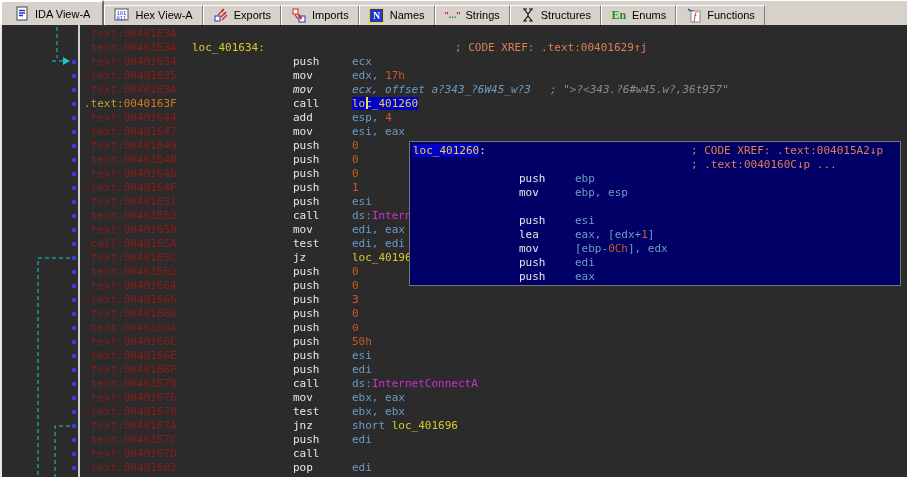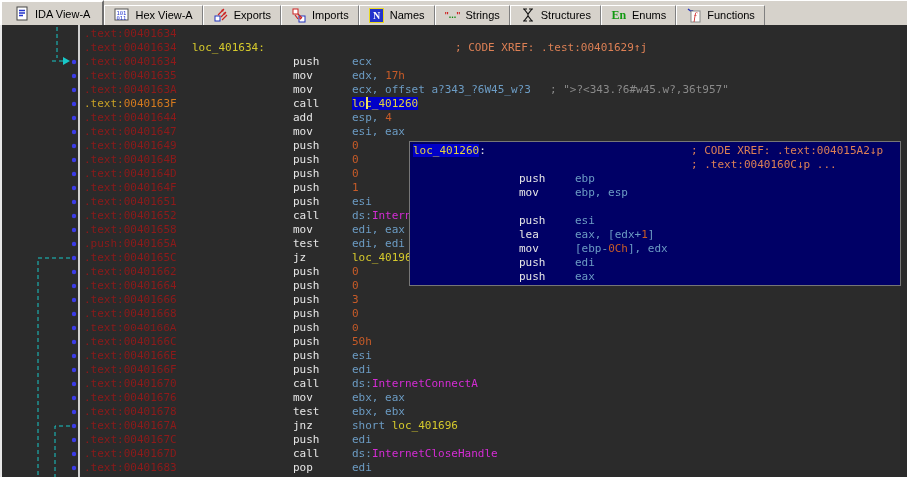--- a/index.html
+++ b/index.html
@@ -172,50 +172,50 @@
         <circle cx="74" cy="387" r="2.2" fill="#3C3CE8"></circle>
         <circle cx="74" cy="401" r="2.2" fill="#3C3CE8"></circle>
         <circle cx="74" cy="415" r="2.2" fill="#3C3CE8"></circle>
         <circle cx="74" cy="429" r="2.2" fill="#3C3CE8"></circle>
         <circle cx="74" cy="443" r="2.2" fill="#3C3CE8"></circle>
       </svg>
     <div id="leftborder"></div>
     <div id="navsep"></div>
     <div id="rows">
         <div class="row" style="top: 2px;"><span class="f-addr">.text:00401634</span></div>
-        <div class="row" style="top: 16px;"><span class="f-addr">.text:00401634</span><span class="f-label"><span style="position:static" class="tk-y">loc_401634:</span></span><span class="f-cxref tk-o">; CODE XREF: .test:00401629↑j</span></div>
+        <div class="row" style="top: 16px;"><span class="f-addr">.text:00401634</span><span class="f-label"><span style="position:static" class="tk-y">loc_401634:</span></span><span class="f-cxref tk-o">; CODE XREF: .text:00401629↑j</span></div>
         <div class="row" style="top: 30px;"><span class="f-addr">.text:00401634</span><span class="f-mn">push</span><span class="f-op"><span style="position:static" class="tk-b">ecx</span></span></div>
         <div class="row" style="top: 44px;"><span class="f-addr">.text:00401635</span><span class="f-mn">mov</span><span class="f-op"><span style="position:static" class="tk-b">edx, </span><span style="position:static" class="tk-n">17h</span></span></div>
-        <div class="row" style="top: 58px;"><span class="f-addr">.text:0040163A</span><span class="f-mn">mov</span><span class="f-op"><span style="position:static" class="tk-b">ecx, offset a?343_?6W45_w?3</span></span><span class="f-cinline tk-g">; "&gt;?&lt;343.?6#w45.w?,36t957"</span></div>
+        <div class="row" style="top: 58px; font-style: italic;"><span class="f-addr">.text:0040163A</span><span class="f-mn">mov</span><span class="f-op"><span style="position:static" class="tk-b">ecx, offset a?343_?6W45_w?3</span></span><span class="f-cinline tk-g">; "&gt;?&lt;343.?6#w45.w?,36t957"</span></div>
         <div class="row" style="top: 72px;"><span class="f-addr"><span class="hpre">.text:</span><span class="hhex">0040163F</span></span><span class="f-mn">call</span><span class="f-op"><span style="position:static" class="tk-sel">loc_401260</span></span><span class="caret" style="left:366px"></span></div>
         <div class="row" style="top: 86px;"><span class="f-addr">.text:00401644</span><span class="f-mn">add</span><span class="f-op"><span style="position:static" class="tk-b">esp, </span><span style="position:static" class="tk-n">4</span></span></div>
         <div class="row" style="top: 100px;"><span class="f-addr">.text:00401647</span><span class="f-mn">mov</span><span class="f-op"><span style="position:static" class="tk-b">esi, eax</span></span></div>
         <div class="row" style="top: 114px;"><span class="f-addr">.text:00401649</span><span class="f-mn">push</span><span class="f-op"><span style="position:static" class="tk-n">0</span></span></div>
         <div class="row" style="top: 128px;"><span class="f-addr">.text:0040164B</span><span class="f-mn">push</span><span class="f-op"><span style="position:static" class="tk-n">0</span></span></div>
         <div class="row" style="top: 142px;"><span class="f-addr">.text:0040164D</span><span class="f-mn">push</span><span class="f-op"><span style="position:static" class="tk-n">0</span></span></div>
         <div class="row" style="top: 156px;"><span class="f-addr">.text:0040164F</span><span class="f-mn">push</span><span class="f-op"><span style="position:static" class="tk-n">1</span></span></div>
         <div class="row" style="top: 170px;"><span class="f-addr">.text:00401651</span><span class="f-mn">push</span><span class="f-op"><span style="position:static" class="tk-b">esi</span></span></div>
         <div class="row" style="top: 184px;"><span class="f-addr">.text:00401652</span><span class="f-mn">call</span><span class="f-op"><span style="position:static" class="tk-b">ds:</span><span style="position:static" class="tk-m">InternetOpenA</span></span></div>
         <div class="row" style="top: 198px;"><span class="f-addr">.text:00401658</span><span class="f-mn">mov</span><span class="f-op"><span style="position:static" class="tk-b">edi, eax</span></span></div>
-        <div class="row" style="top: 212px;"><span class="f-addr">.push:0040165A</span><span class="f-mn">test</span><span class="f-op"><span style="position:static" class="tk-b">edi, edi</span></span></div>
+        <div class="row" style="top: 212px;"><span class="f-addr">.call:0040165A</span><span class="f-mn">test</span><span class="f-op"><span style="position:static" class="tk-b">edi, edi</span></span></div>
         <div class="row" style="top: 226px;"><span class="f-addr">.text:0040165C</span><span class="f-mn">jz</span><span class="f-op"><span style="position:static" class="tk-y">loc_401962</span></span></div>
         <div class="row" style="top: 240px;"><span class="f-addr">.text:00401662</span><span class="f-mn">push</span><span class="f-op"><span style="position:static" class="tk-n">0</span></span></div>
         <div class="row" style="top: 254px;"><span class="f-addr">.text:00401664</span><span class="f-mn">push</span><span class="f-op"><span style="position:static" class="tk-n">0</span></span></div>
         <div class="row" style="top: 268px;"><span class="f-addr">.text:00401666</span><span class="f-mn">push</span><span class="f-op"><span style="position:static" class="tk-n">3</span></span></div>
         <div class="row" style="top: 282px;"><span class="f-addr">.text:00401668</span><span class="f-mn">push</span><span class="f-op"><span style="position:static" class="tk-n">0</span></span></div>
         <div class="row" style="top: 296px; font-family: Liberation Mono, monospace;"><span class="f-addr">.text:0040166A</span><span class="f-mn">push</span><span class="f-op"><span style="position:static" class="tk-n">0</span></span></div>
         <div class="row" style="top: 310px;"><span class="f-addr">.text:0040166C</span><span class="f-mn">push</span><span class="f-op"><span style="position:static" class="tk-n">50h</span></span></div>
         <div class="row" style="top: 324px;"><span class="f-addr">.text:0040166E</span><span class="f-mn">push</span><span class="f-op"><span style="position:static" class="tk-b">esi</span></span></div>
         <div class="row" style="top: 338px;"><span class="f-addr">.text:0040166F</span><span class="f-mn">push</span><span class="f-op"><span style="position:static" class="tk-b">edi</span></span></div>
         <div class="row" style="top: 352px;"><span class="f-addr">.text:00401670</span><span class="f-mn">call</span><span class="f-op"><span style="position:static" class="tk-b">ds:</span><span style="position:static" class="tk-m">InternetConnectA</span></span></div>
         <div class="row" style="top: 366px;"><span class="f-addr">.text:00401676</span><span class="f-mn">mov</span><span class="f-op"><span style="position:static" class="tk-b">ebx, eax</span></span></div>
         <div class="row" style="top: 380px;"><span class="f-addr">.text:00401678</span><span class="f-mn">test</span><span class="f-op"><span style="position:static" class="tk-b">ebx, ebx</span></span></div>
         <div class="row" style="top: 394px;"><span class="f-addr">.text:0040167A</span><span class="f-mn">jnz</span><span class="f-op"><span style="position:static" class="tk-b">short </span><span style="position:static" class="tk-y">loc_401696</span></span></div>
         <div class="row" style="top: 408px;"><span class="f-addr">.text:0040167C</span><span class="f-mn">push</span><span class="f-op"><span style="position:static" class="tk-b">edi</span></span></div>
-        <div class="row" style="top: 422px;"><span class="f-addr">.text:0040167D</span><span class="f-mn">call</span><span class="f-op"><span style="position:static" class="tk-b">ds:</span><span style="position:static" class="tk-m">InternetCloseHandle</span></span></div>
+        <div class="row" style="top: 422px;"><span class="f-addr">.text:0040167D</span><span class="f-mn">call</span></div>
         <div class="row" style="top: 436px;"><span class="f-addr">.text:00401683</span><span class="f-mn">pop</span><span class="f-op"><span style="position:static" class="tk-b">edi</span></span></div>
       </div>
     <div id="popup">
         <div class="row" style="top: 2px;"><span class="p-label"><span style="position:static" class="tk-sel">loc_401260</span><span style="position:static" class="tk-w">:</span></span><span class="p-cxref tk-o">; CODE XREF: .text:004015A2↓p</span></div>
         <div class="row" style="top: 16px;"><span class="p-cxref tk-o">; .text:0040160C↓p ...</span></div>
         <div class="row" style="top: 30px;"><span class="p-mn">push</span><span class="p-op"><span style="position:static" class="tk-b">ebp</span></span></div>
         <div class="row" style="top: 44px;"><span class="p-mn">mov</span><span class="p-op"><span style="position:static" class="tk-b">ebp, esp</span></span></div>
         <div class="row" style="top: 72px;"><span class="p-mn">push</span><span class="p-op"><span style="position:static" class="tk-b">esi</span></span></div>
         <div class="row" style="top: 86px;"><span class="p-mn">lea</span><span class="p-op"><span style="position:static" class="tk-b">eax, [edx+</span><span style="position:static" class="tk-n">1</span><span style="position:static" class="tk-b">]</span></span></div>
         <div class="row" style="top: 100px;"><span class="p-mn">mov</span><span class="p-op"><span style="position:static" class="tk-b">[ebp-</span><span style="position:static" class="tk-n">0Ch</span><span style="position:static" class="tk-b">], edx</span></span></div>

